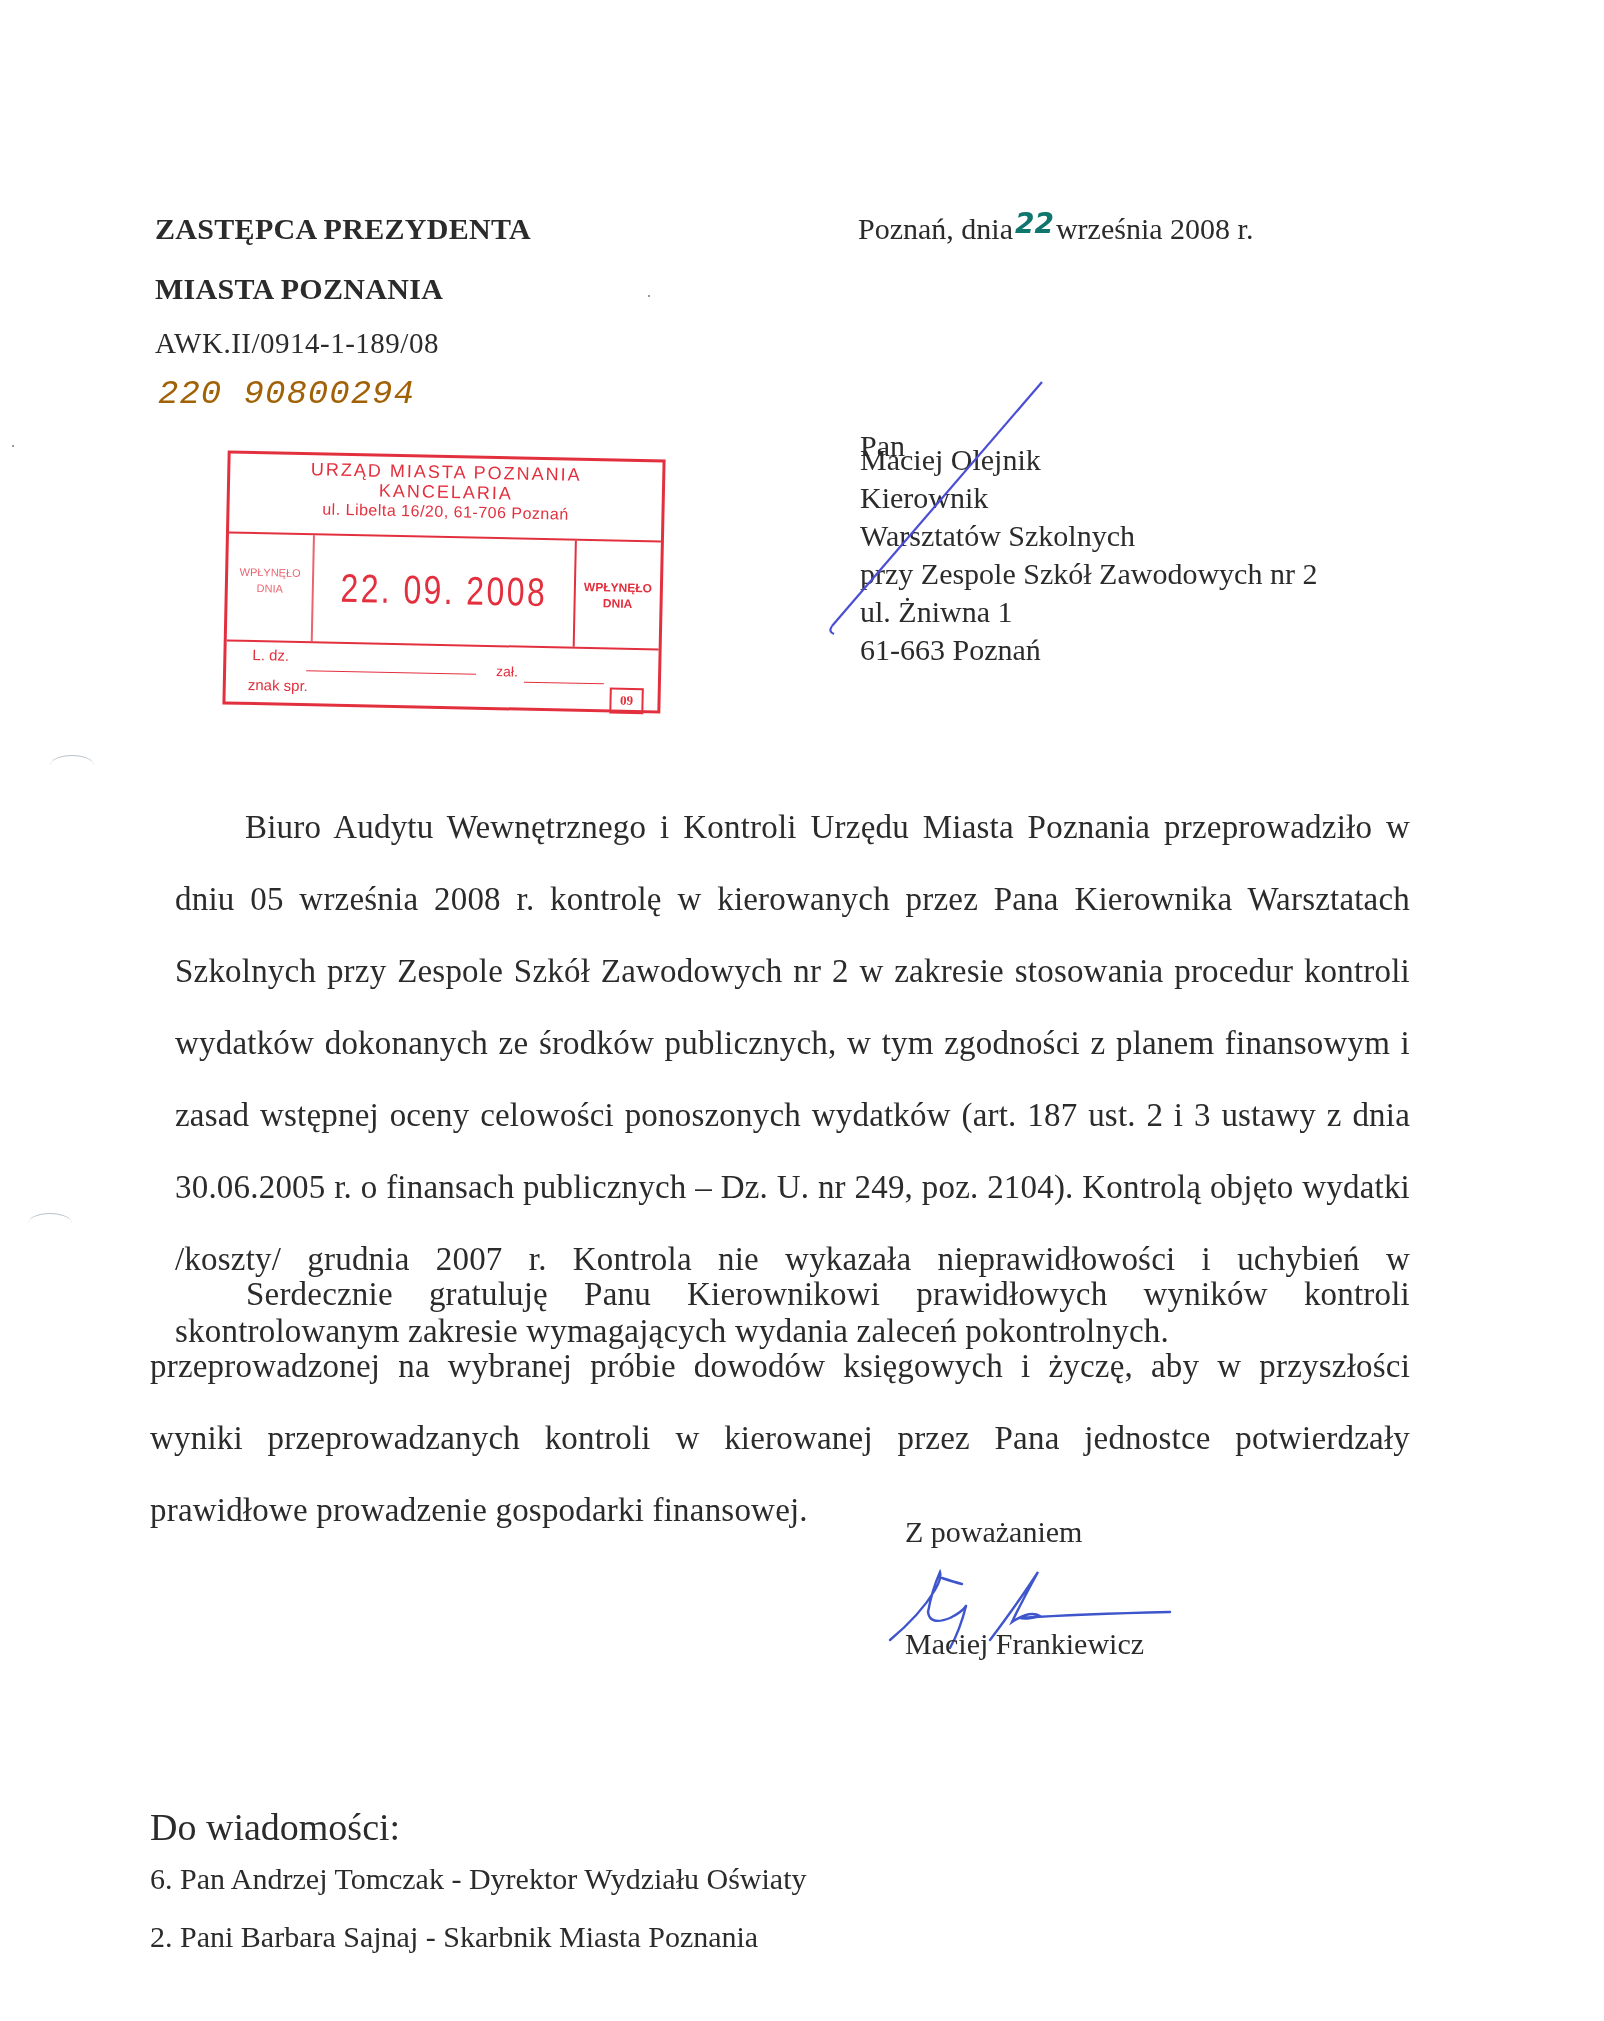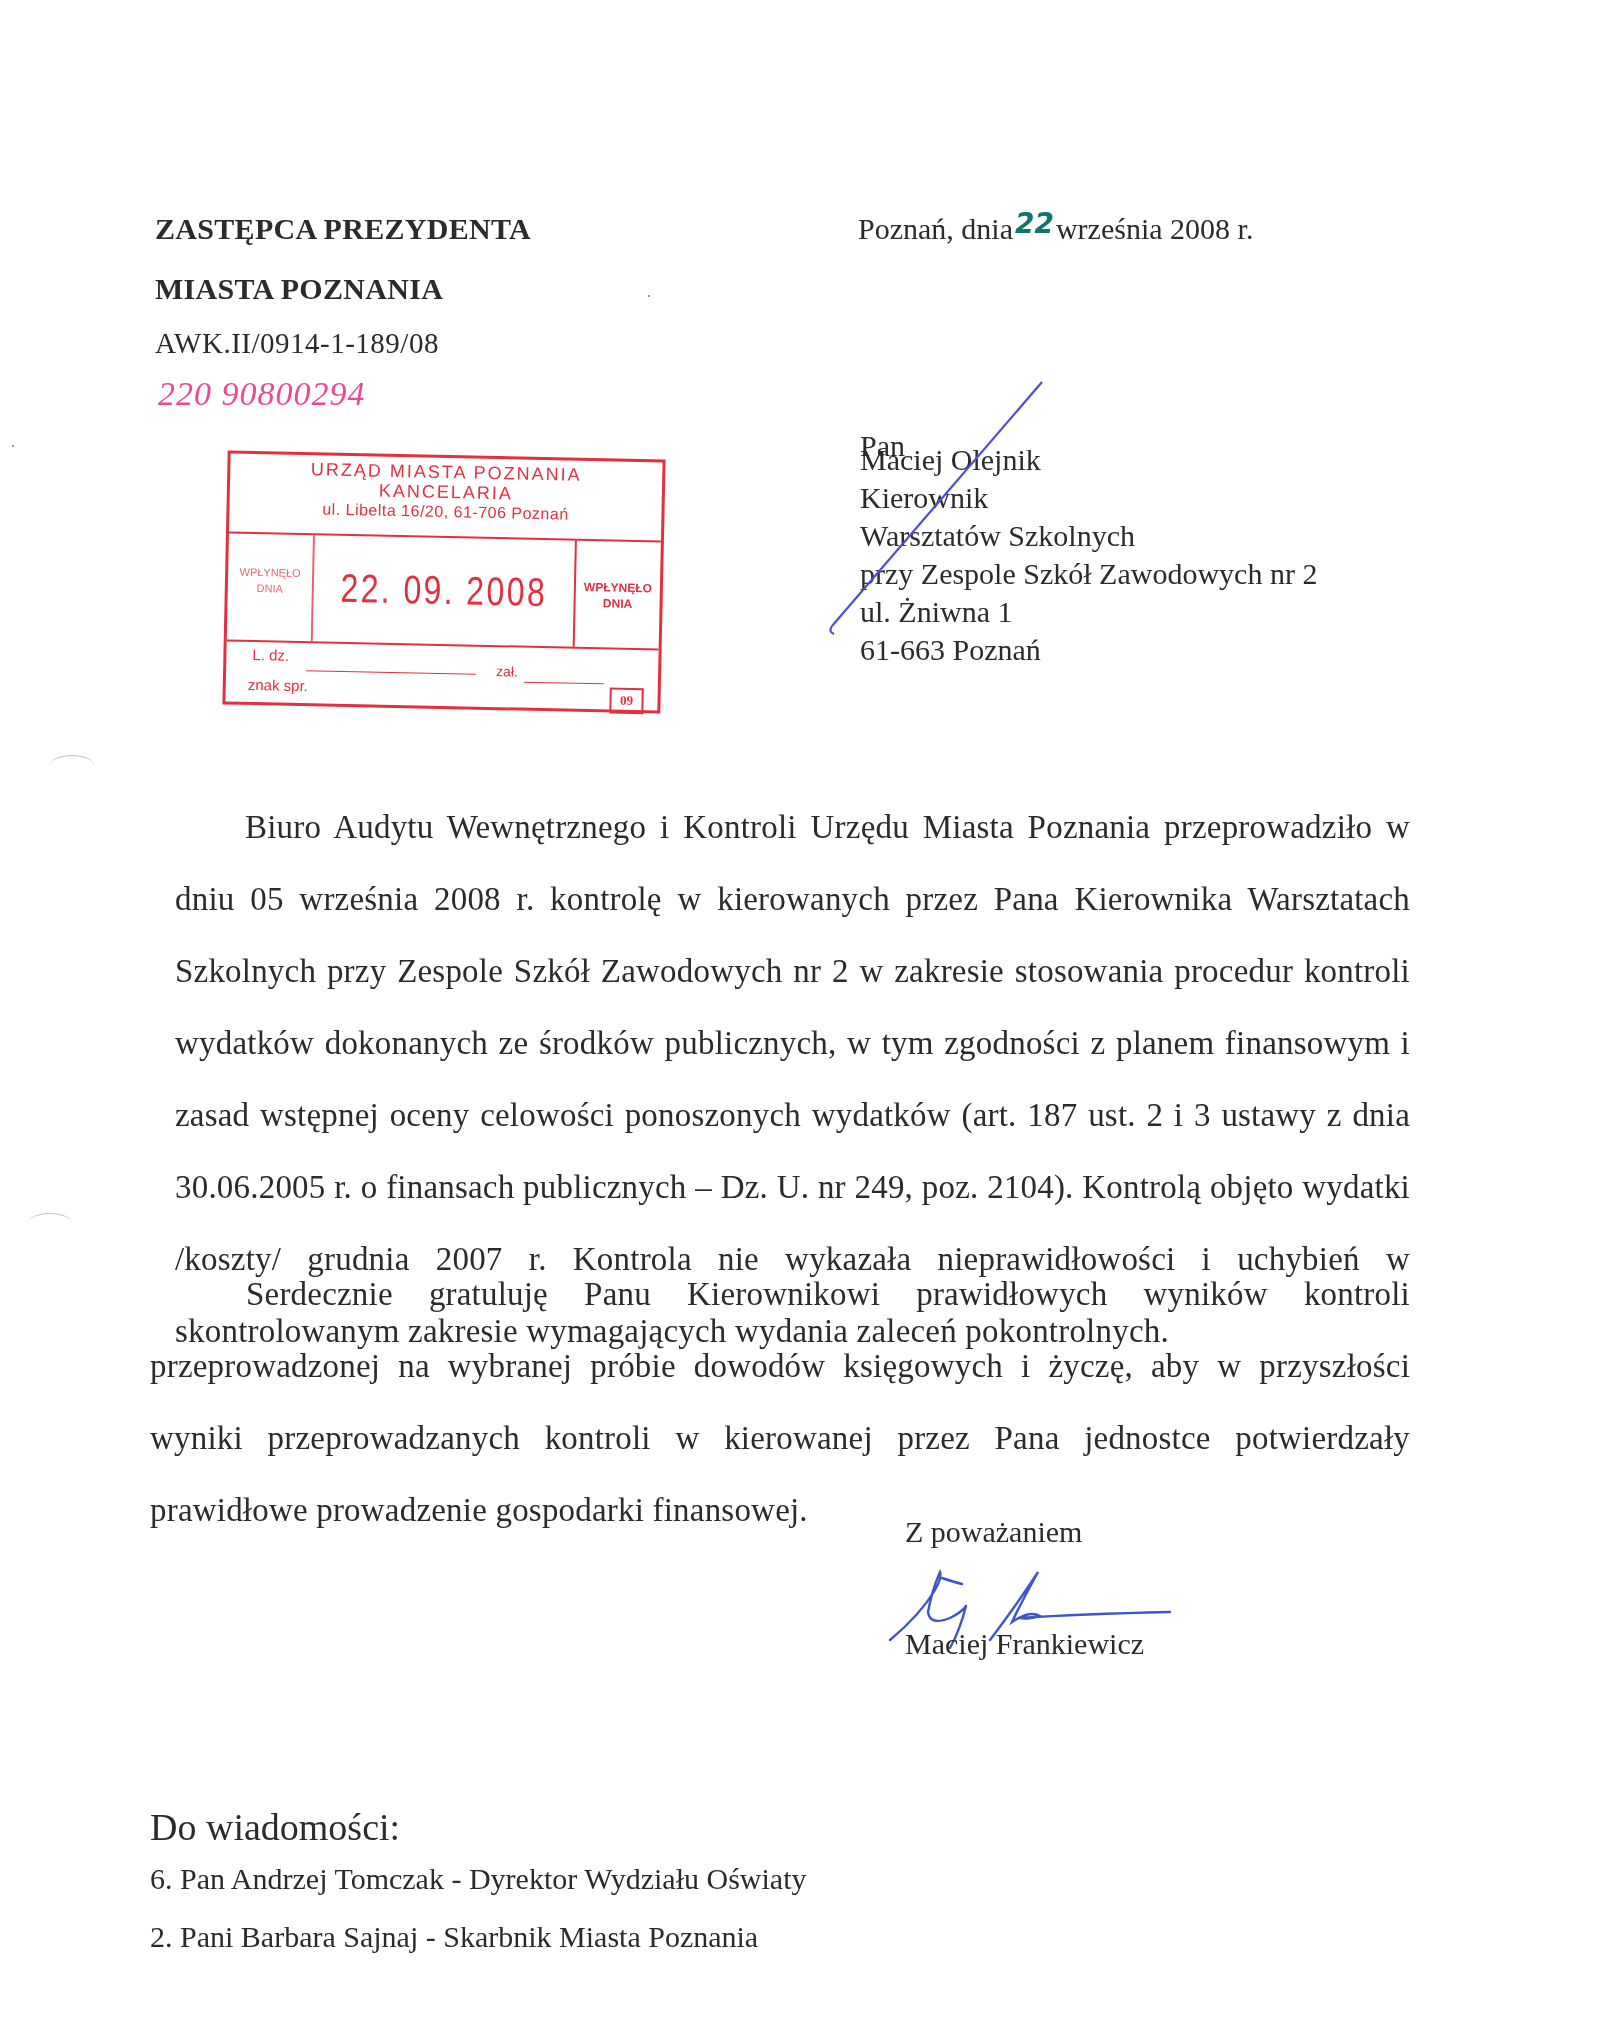--- a/index.html
+++ b/index.html
@@ -2,21 +2,21 @@
 <html><head>
   <meta charset="utf-8">
   <style>
     html, body { margin: 0; padding: 0; background: #ffffff; }
     body {
       width: 1604px; height: 2021px; position: relative; overflow: hidden;
       font-family: "Liberation Serif", "DejaVu Serif", serif; color: #2b2b2b;
     }
     .abs { position: absolute; white-space: nowrap; }
     .hdr-bold { font-weight: bold; font-size: 30px; letter-spacing: 0.3px; }
-    .blue-ink { color: #ec4899; font-family: Liberation Serif, serif; }
+    .blue-ink { color: #a16207; font-family: Liberation Mono, monospace; }
 
     
     #sender-title-1 { left: 155px; top: 212px; }
     #sender-title-2 { left: 155px; top: 272px; }
     #reference-number { left: 155px; top: 327px; font-size: 29px; letter-spacing: 0.5px; }
     #handwritten-number { left: 158px; top: 375px; font-size: 34px; font-style: italic; letter-spacing: 1px; }
 
     
     #date-line { left: 858px; top: 212px; font-size: 30px; }
     #date-line .hw { color: #0f766e; font-family: "DejaVu Sans", sans-serif; font-style: italic; font-weight: bold; font-size: 28px; margin: 0 2px; position: relative; top: -6px; }

